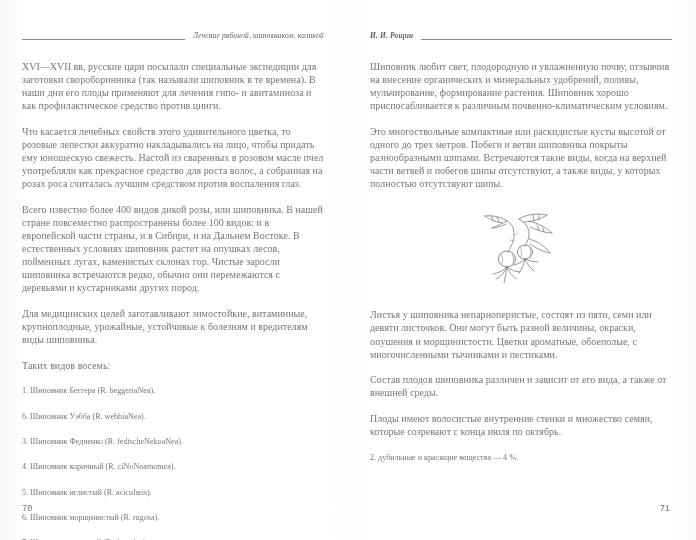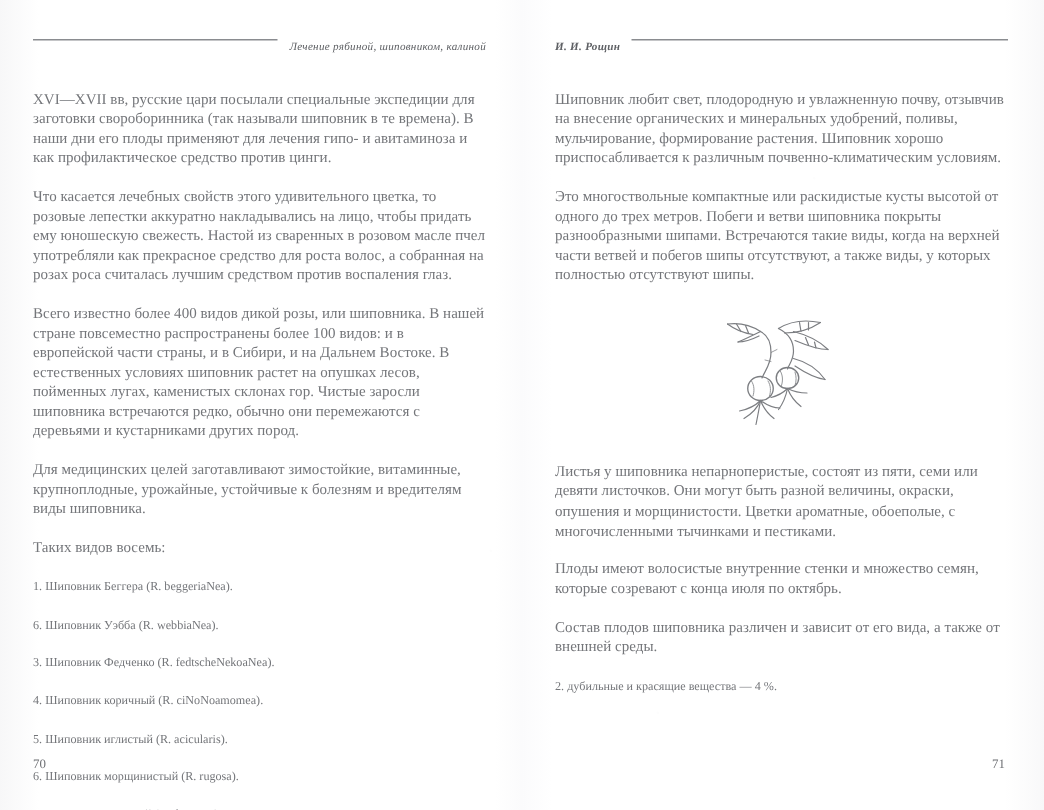--- a/index.html
+++ b/index.html
@@ -29,21 +29,21 @@
     top: 0;
     height: 540px;
     box-sizing: border-box;
   }
   .page-left  { left: 0px;   width: 348px; padding: 26px 24px 0 22px; }
   .page-right { left: 348px; width: 348px; padding: 26px 24px 0 22px; }
 
   
   .runhead {
     display: flex;
-    align-items: flex-start;
+    align-items: flex-end;
     height: 14px;
     margin-bottom: 20px;
   }
   .runhead .rule {
     flex: 1 1 auto;
     height: 1px;
     background: #8a8c90;
   }
   .runhead .rh-text {
     font-style: italic;
@@ -81,21 +81,21 @@
     justify-content: center;
   }
   .figure svg { display: block; }
 
   
   .folio {
     position: absolute;
     bottom: 26px;
     font-size: 8.6px;
     color: #6e7074;
-    font-family: Liberation Serif, serif;
+    font-family: Liberation Mono, monospace;
   }
   .folio-left  { left: 22px; }
   .folio-right { right: 26px; }
 
   
   .speckle {
     position: absolute;
     inset: 0;
     pointer-events: none;
     opacity: 0.5;
@@ -188,22 +188,22 @@
 
           <path d="M62 30 C 70 32, 78 37, 83 44"></path>
           <path d="M83 44 C 76 43, 69 39, 63 35"></path>
 
           <path d="M47 26 L 51 24 M47 32 L 43 31" stroke-width="0.5"></path>
         </g>
       </svg>
     </div>
 
     <p class="para">Листья у шиповника непарноперистые, состоят из пяти, семи или девяти листочков. Они могут быть разной величины, окраски, опушения и морщинистости. Цветки ароматные, обоеполые, с многочисленными тычинками и пестиками.</p>
+    <p class="para">Состав плодов шиповника различен и зависит от его вида, а также от внешней среды.</p>
     <p class="para">Плоды имеют волосистые внутренние стенки и множество семян, которые созревают с конца июля по октябрь.</p>
-    <p class="para">Состав плодов шиповника различен и зависит от его вида, а также от внешней среды.</p>
 
     <p class="list-item">2. дубильные и красящие вещества — 4 %.</p>
 
     <div class="folio folio-right">71</div>
   </div>
 
   <div class="speckle"></div>
 </div>
 
 </body></html>

